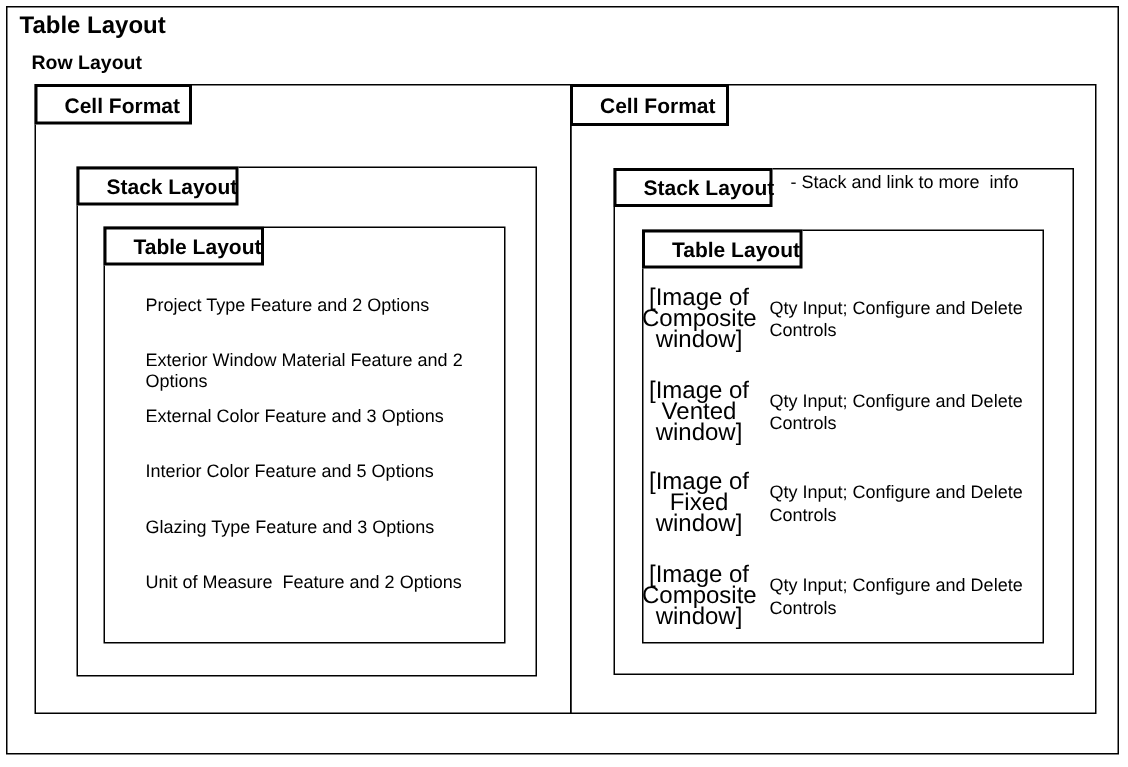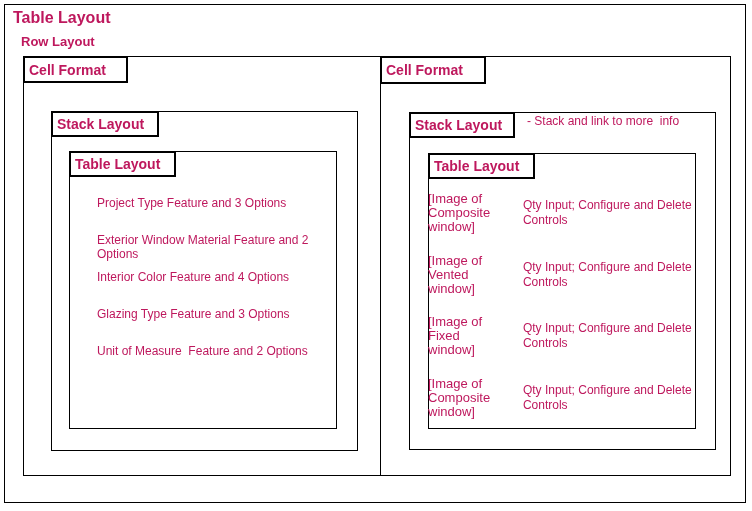--- a/index.html
+++ b/index.html
@@ -1,23 +1,23 @@
 <!DOCTYPE html>
 <html><head>
 <meta charset="utf-8">
 <style>
   html, body { margin:0; padding:0; background:#ffffff; }
   .canvas {
     position:relative; width:752px; height:511px; background:#ffffff;
-    font-family:"Liberation Sans", sans-serif; color:#be185d; overflow:hidden;
+    font-family:"Liberation Sans", sans-serif; color:#000000; overflow:hidden;
   }
   .box { position:absolute; border:1px solid #000; background:transparent; box-sizing:border-box; }
   .tab {
     position:absolute; border:2px solid #000; background:#ffffff; box-sizing:border-box;
-    font-weight:bold; font-size:14px; display:flex; align-items:center; padding-left:4px;
+    font-weight:bold; font-size:14px; display:flex; align-items:center; padding-left:18px;
     white-space:nowrap; z-index:3;text-align:right;
   }
   .lbl { position:absolute; white-space:nowrap; z-index:2; }
   .pre { white-space:pre-wrap; }
 
   .outer     { left:4px;  top:4px;  width:742px; height:499px; }
   .title     { left:13px; top:9px;  font-size:16px; font-weight:bold; }
   .rowlbl    { left:21px; top:34px; font-size:13px; font-weight:bold; }
 
   .cellL     { left:23px;  top:56px; width:358px; height:420px; }
@@ -36,45 +36,46 @@
 
   .stackR    { left:409px; top:112px; width:307px; height:338px; }
   .tabStackR { left:409px; top:112px; width:106px; height:26px; }
   .capR      { left:527px; top:114px; font-size:12px; line-height:14px; z-index:2; position:absolute; }
 
   .tableR    { left:428px; top:153px; width:268px; height:276px; }
   .tabTableR { left:428px; top:153px; width:107px; height:26px; }
   .rowsR     { position:absolute; left:428px; top:182px; width:268px; height:247px;
                display:flex; flex-direction:column; z-index:2; }
   .wrow      { flex:1 1 0; display:flex; align-items:center; }
-  .imgcol    { width:76px; font-size:13px; line-height:14px; }
-  .ctrlcol   { margin-left:21px; width:178px; font-size:12px; line-height:15px; }
+  .imgcol    { width:76px; text-align:center; font-size:16px; line-height:14px; }
+  .ctrlcol   { margin-left:9px; width:178px; font-size:12px; line-height:15px; }
 </style>
 </head>
 <body>
 
 <div class="canvas">
 
   <div class="box outer"></div>
   <span class="lbl title">Table Layout</span>
   <span class="lbl rowlbl">Row Layout</span>
 
   <div class="box cellL"></div>
   <div class="tab tabCellL">Cell Format</div>
 
   <div class="box stackL"></div>
   <div class="tab tabStackL">Stack Layout</div>
 
   <div class="box tableL"></div>
   <div class="tab tabTableL">Table Layout</div>
 
   <div class="itemsL">
-    <div class="feat pre">Project Type Feature and 3 Options</div>
+    <div class="feat pre">Project Type Feature and 2 Options</div>
     <div class="feat pre">Exterior Window Material Feature and 2 Options</div>
-    <div class="feat pre">Interior Color Feature and 4 Options</div>
+    <div class="feat pre">External Color Feature and 3 Options</div>
+    <div class="feat pre">Interior Color Feature and 5 Options</div>
     <div class="feat pre">Glazing Type Feature and 3 Options</div>
     <div class="feat pre">Unit of Measure  Feature and 2 Options</div>
   </div>
 
   <div class="box cellR"></div>
   <div class="tab tabCellR">Cell Format</div>
 
   <div class="box stackR"></div>
   <div class="tab tabStackR">Stack Layout</div>
   <div class="capR">

